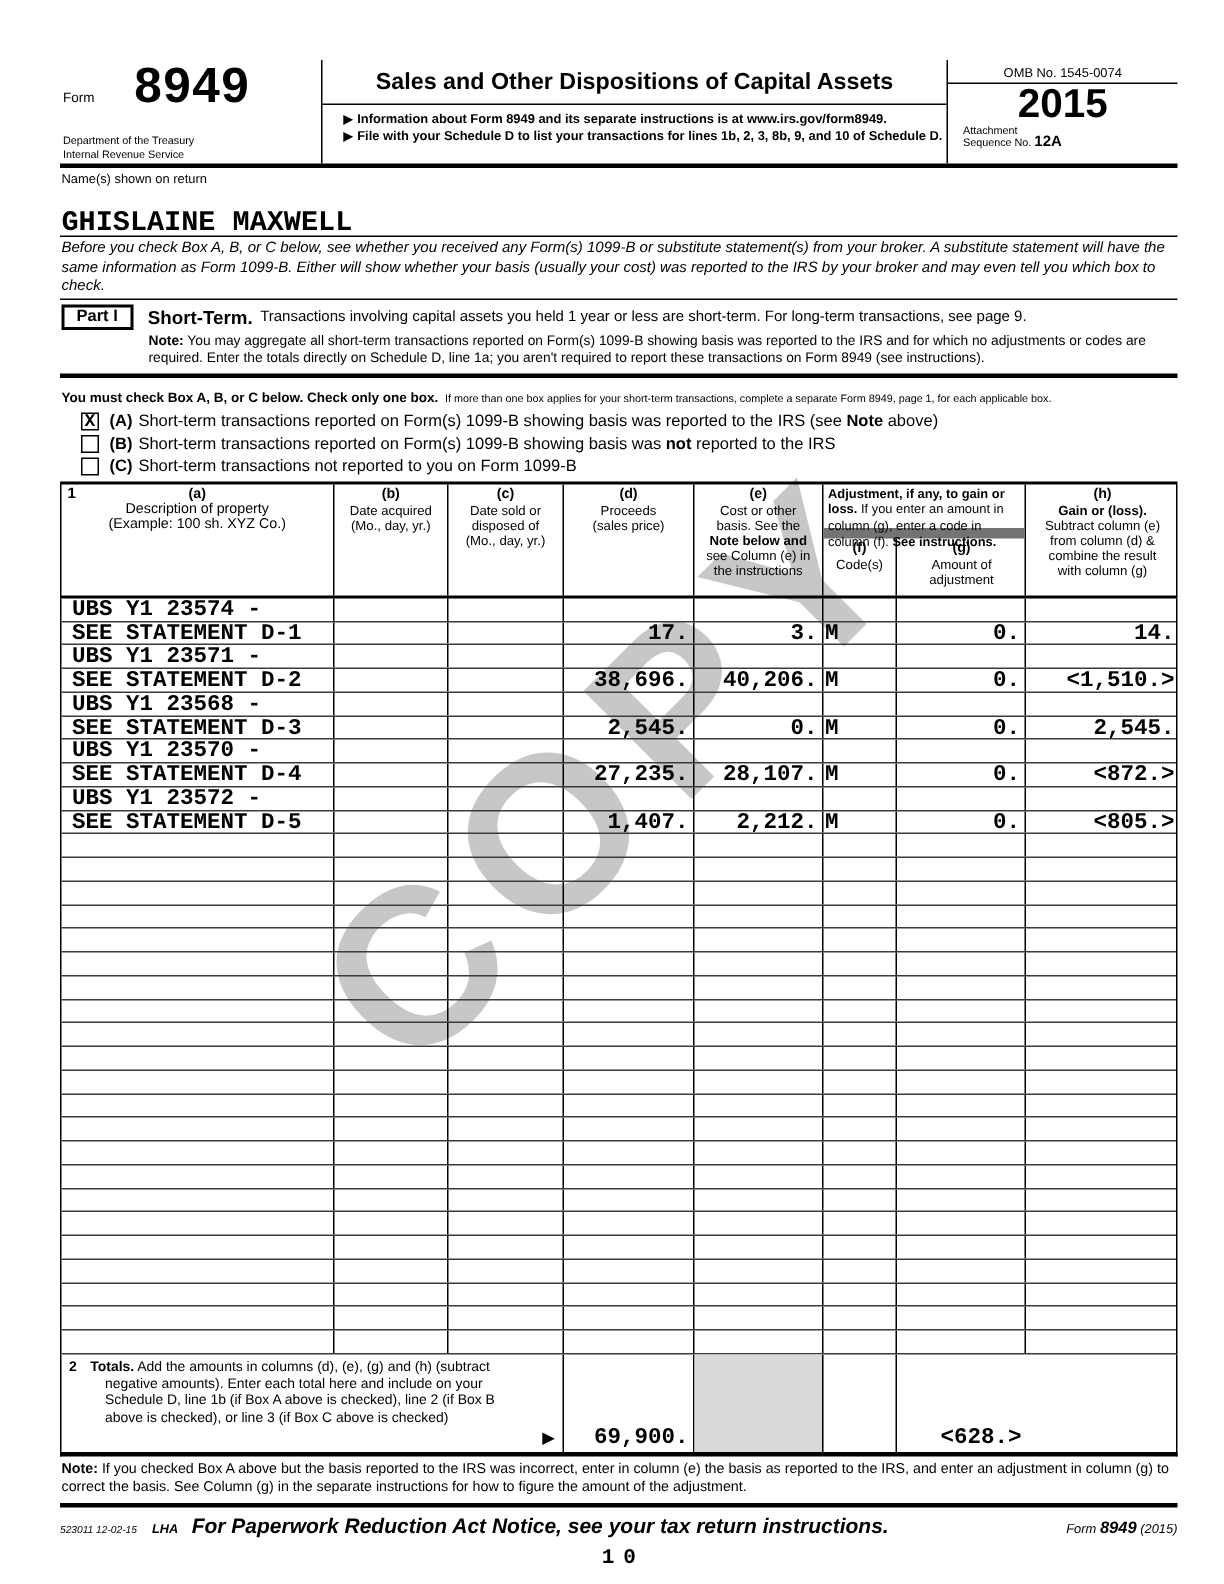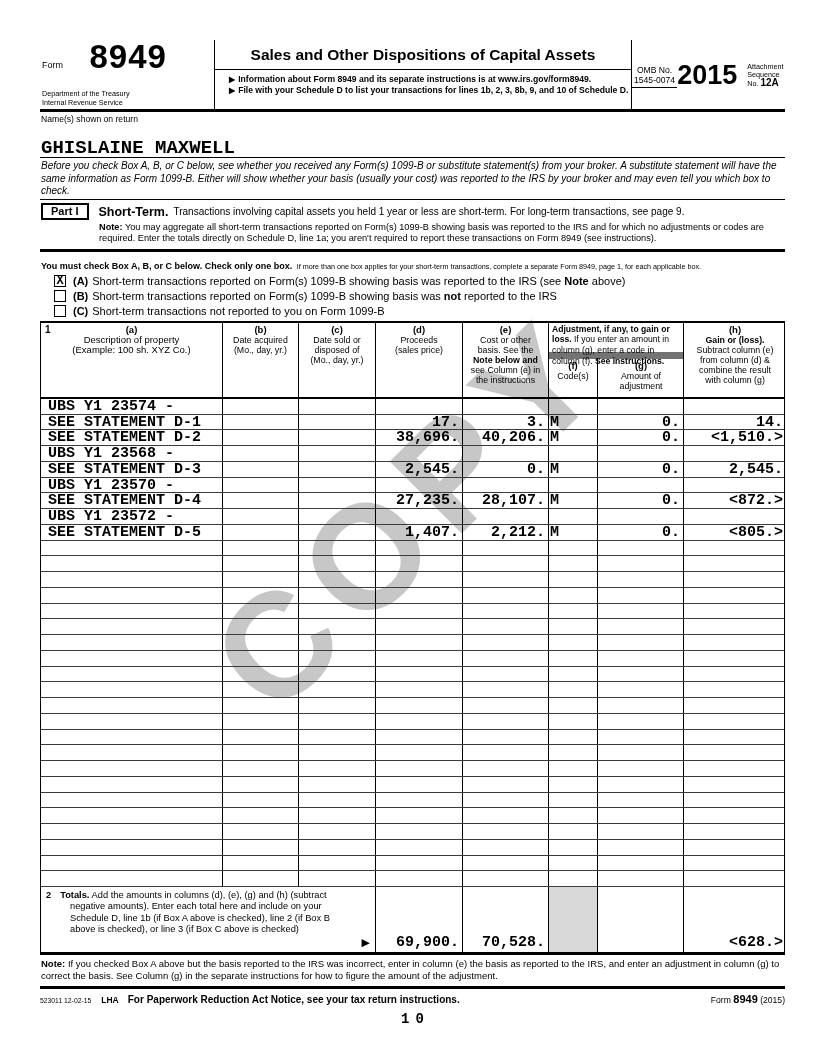--- a/index.html
+++ b/index.html
@@ -17,21 +17,21 @@
   .hdr-left { border-right:1.5px solid #000; padding:2px 4px 2px 2px; display:flex; flex-direction:column; }
   .form-word { font-size:9px; }
   .form-number { font-size:33px; font-weight:bold; letter-spacing:1px; line-height:30px; margin-left:22px; }
   .dept { font-size:7.2px; line-height:8.5px; margin-top:auto; }
   .hdr-mid { border-right:1.5px solid #000; display:flex; flex-direction:column; }
   .main-title { font-size:15.5px; font-weight:bold; text-align:center; padding:6px 0 5px;
                 border-bottom:1.5px solid #000; }
   .hdr-lines { padding:4px 0 0 14px; }
   .hdr-line { font-size:8.6px; font-weight:bold; line-height:11px; }
   .arrow { font-size:8px; margin-right:3px; }
-  .hdr-right { display:flex; flex-direction:row;align-items:center; }
+  .hdr-right { display:flex; flex-direction:column; }
   .omb { font-size:8.6px; text-align:center; padding:3px 0 2px; border-bottom:1px solid #000; }
   .year { font-size:27px; font-weight:bold; text-align:center; line-height:26px; }
   .attach { font-size:7.2px; line-height:8px; padding:1px 0 0 10px; }
   .seq-no { font-size:10px; font-weight:bold; }
 
   
   .nameband { display:grid; grid-template-columns:585px 160px; height:46px; border-bottom:1.5px solid #000; }
   .name-left { padding:2px 0 0 1px; display:flex; flex-direction:column; }
   .name-label { font-size:8.6px; }
   .name-value { font-family:"Liberation Mono", monospace; font-weight:bold; font-size:19px; margin-top:auto; line-height:18px; }
@@ -98,24 +98,24 @@
   .tot-cell:last-child { border-right:none; }
   .tot-text { font-size:9.3px; line-height:11.2px; padding:3px 2px 0 5px; }
   .tot-no { font-weight:bold; margin-right:9px; }
   .tot-l2 { padding-left:24px; }
   .tot-arrow { position:absolute; right:5px; bottom:3px; font-size:11px; }
   .tot-num { display:flex; align-items:flex-end; justify-content:flex-end; padding:0 3px 2px 0; }
   .tot-shaded { background:#d9d9d9; }
 
   
   .bottom-note { font-size:9.5px; line-height:11.8px; padding:3px 0 4px 1px; border-bottom:3px solid #000; height:34px; }
-  .footerline { display:flex; align-items:baseline; margin-top:4px; }
+  .footerline { display:flex; align-items:baseline; margin-top:4px;font-style:italic; }
   .f-code { font-size:6.8px; }
   .f-lha { font-size:8.5px; font-weight:bold; margin:0 9px 0 10px; }
-  .f-notice { font-size:10px; font-weight:bold; }
+  .f-notice { font-size:14px; font-weight:bold; }
   .f-right { margin-left:auto; font-size:8.6px; }
   .f-formnum { font-weight:bold; font-size:11px; }
   .pagenum { text-align:center; font-family:"Liberation Mono", monospace; font-weight:bold;
              font-size:14px; letter-spacing:6px; margin-top:6px; padding-left:6px; }
 </style>
 </head>
 <body>
 
 <div class="page">
   <div class="watermark">COPY</div>
@@ -263,20 +263,30 @@
           <div class="td td-desc mono">SEE STATEMENT D-1</div>
           <div class="td"></div>
           <div class="td"></div>
           <div class="td td-num mono">17.</div>
           <div class="td td-num mono">3.</div>
           <div class="td td-code mono">M</div>
           <div class="td td-num mono">0.</div>
           <div class="td td-num mono">14.</div>
         </div>
         <div class="trow">
+          <div class="td td-desc mono">UBS Y1 23571 -</div>
+          <div class="td"></div>
+          <div class="td"></div>
+          <div class="td td-num mono"></div>
+          <div class="td td-num mono"></div>
+          <div class="td td-code mono"></div>
+          <div class="td td-num mono"></div>
+          <div class="td td-num mono"></div>
+        </div>
+        <div class="trow">
           <div class="td td-desc mono">SEE STATEMENT D-2</div>
           <div class="td"></div>
           <div class="td"></div>
           <div class="td td-num mono">38,696.</div>
           <div class="td td-num mono">40,206.</div>
           <div class="td td-code mono">M</div>
           <div class="td td-num mono">0.</div>
           <div class="td td-num mono">&lt;1,510.&gt;</div>
         </div>
         <div class="trow">
@@ -565,21 +575,20 @@
       <div class="tot-cell">
         <div class="tot-text">
           <span class="tot-no">2</span><span class="b">Totals.</span> <span>Add the amounts in columns (d), (e), (g) and (h) (subtract</span>
           <div class="tot-l2">negative amounts). Enter each total here and include on your</div>
           <div class="tot-l2">Schedule D, line 1b (if Box A above is checked), line 2 (if Box B</div>
           <div class="tot-l2">above is checked), or line 3 (if Box C above is checked)</div>
         </div>
         <span class="tot-arrow">▶</span>
       </div>
       <div class="tot-cell tot-num mono">69,900.</div>
-      <div class="tot-cell tot-num mono">70,528.</div>
       <div class="tot-cell tot-shaded"></div>
       <div class="tot-cell"></div>
       <div class="tot-cell tot-num mono">&lt;628.&gt;</div>
     </div>
 
     <div class="bottom-note">
       <span class="b">Note:</span>
       <span>If you checked Box A above but the basis reported to the IRS was incorrect, enter in column (e) the basis as reported to the IRS, and enter an adjustment in column (g) to correct the basis. See Column (g) in the separate instructions for how to figure the amount of the adjustment.</span>
     </div>
 

